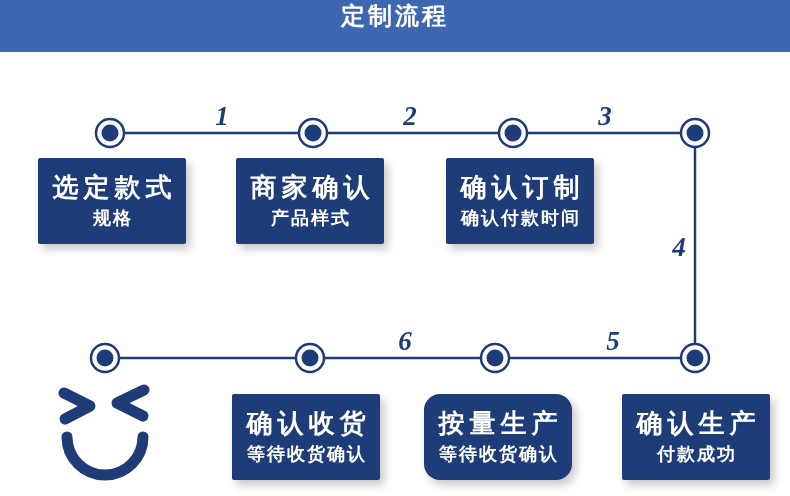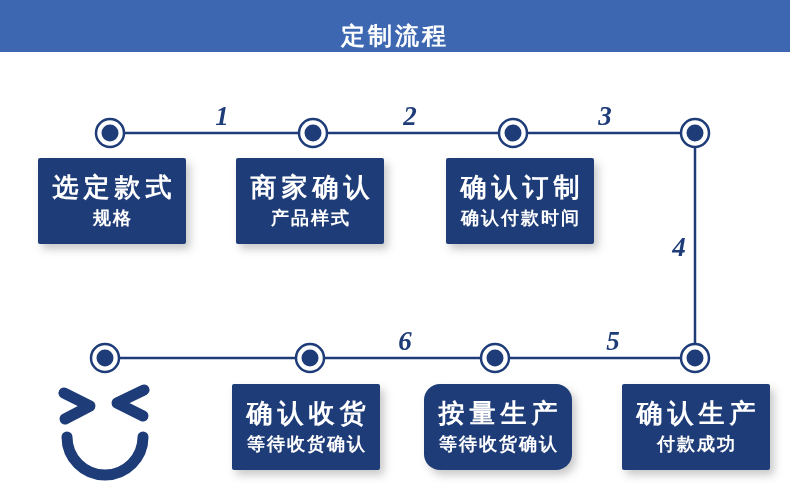--- a/index.html
+++ b/index.html
@@ -11,21 +11,21 @@
     background: #ffffff;
     overflow: hidden;
     font-family: "Liberation Sans", sans-serif;
   }
   .banner {
     position: absolute;
     left: 0; top: 0;
     width: 790px; height: 52px;
     background: #3d67b1;
     display: flex;
-    align-items: flex-end;
+    align-items: flex-start;
     justify-content: center;
   }
   .banner-title {
     color: #ffffff;
     font-size: 24px;
     font-weight: bold;
     letter-spacing: 3px;
   }
   .flow-svg {
     position: absolute;
@@ -58,21 +58,21 @@
     box-shadow: 4px 5px 8px rgba(110, 110, 110, 0.38);
     color: #ffffff;
     text-align: center;
     display: flex;
     flex-direction: column;
     align-items: center;
     justify-content: center;
     gap: 7px;
   }
   .row-top    { top: 158px; }
-  .row-bottom { top: 384px; }
+  .row-bottom { top: 394px; }
   .bx1 { left: 38px; }
   .bx2 { left: 236px; justify-content: center; }
   .bx3 { left: 446px; }
   .bx4 { left: 232px; }
   .bx5 { left: 424px; border-radius: 16px; }
   .bx6 { left: 622px; }
   .step-title {
     font-size: 26px;
     font-weight: bold;
     letter-spacing: 5px;

